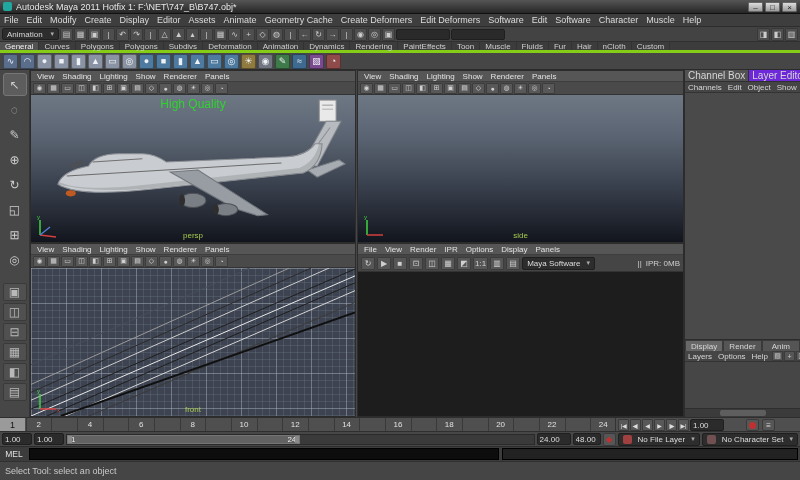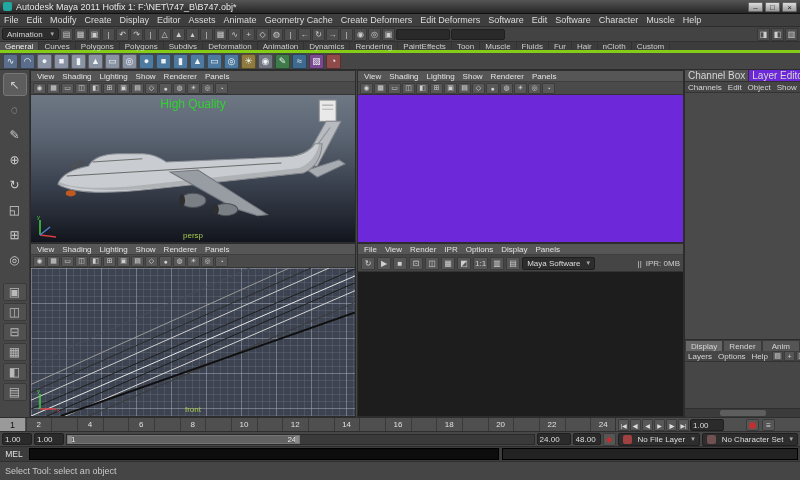--- a/index.html
+++ b/index.html
@@ -333,20 +333,28 @@
         <span class="vp-ic">⊞</span>
         <span class="vp-ic">▣</span>
         <span class="vp-ic">▤</span>
         <span class="vp-ic">◇</span>
         <span class="vp-ic">●</span>
         <span class="vp-ic">◍</span>
         <span class="vp-ic">☀</span>
         <span class="vp-ic">◎</span>
         <span class="vp-ic">◔</span>
       </div>
+    <div class="vp-canvas persp-bg">
+      <svg class="axis" width="30" height="26" viewBox="0 0 30 26">
+        <line x1="7" y1="21" x2="7" y2="6" stroke="#3fd43f" stroke-width="1.5"></line>
+        <line x1="7" y1="21" x2="23" y2="21" stroke="#d43f3f" stroke-width="1.5"></line>
+        <text x="4" y="5" fill="#3fd43f" font-size="6">y</text>
+      </svg>
+      <span class="vp-label">side</span>
+    </div>
   </div>
 
   <div class="vp" style="left:30px;top:243px;width:326px;height:174px">
     <div class="vp-menus">
         <span class="vp-mi">View</span>
         <span class="vp-mi">Shading</span>
         <span class="vp-mi">Lighting</span>
         <span class="vp-mi">Show</span>
         <span class="vp-mi">Renderer</span>
         <span class="vp-mi">Panels</span>

